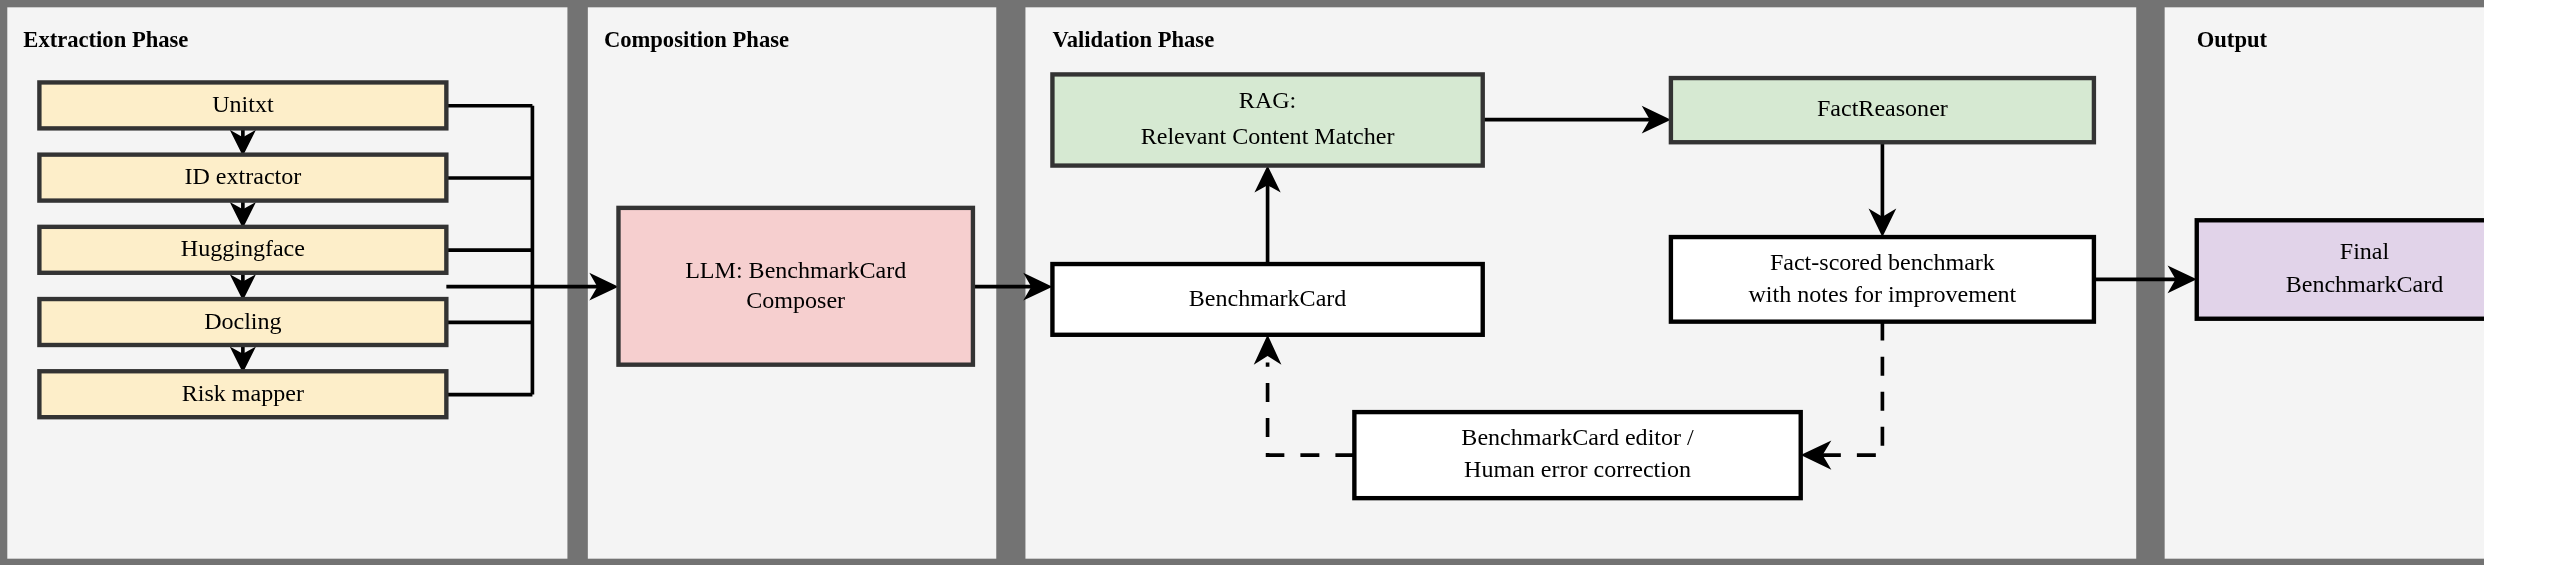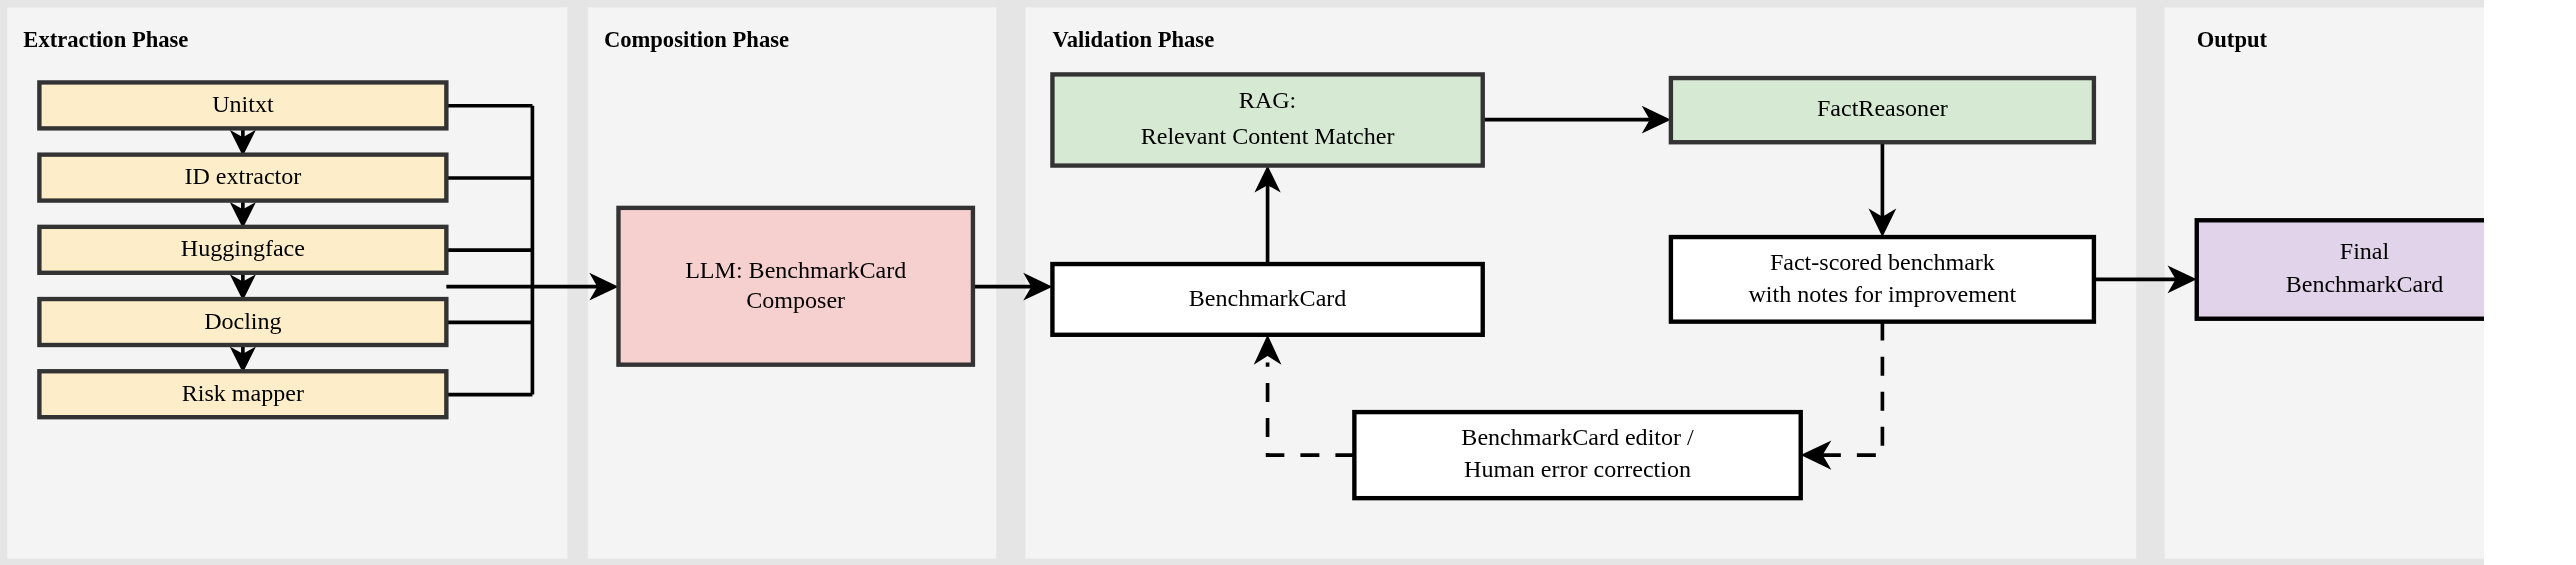--- a/index.html
+++ b/index.html
@@ -8,21 +8,21 @@
     padding: 0;
     background: #ffffff;
   }
   body {
     font-family: "Liberation Serif", "DejaVu Serif", serif;
   }
   #stage {
     position: relative;
     width: 2484px;
     height: 566px;
-    background: #e5e5e5;
+    background: #737373;
     overflow: hidden;
   }
   svg.canvas {
     position: absolute;
     left: 0;
     top: 0;
     width: 2576px;
     height: 566px;
     display: block;
   }

